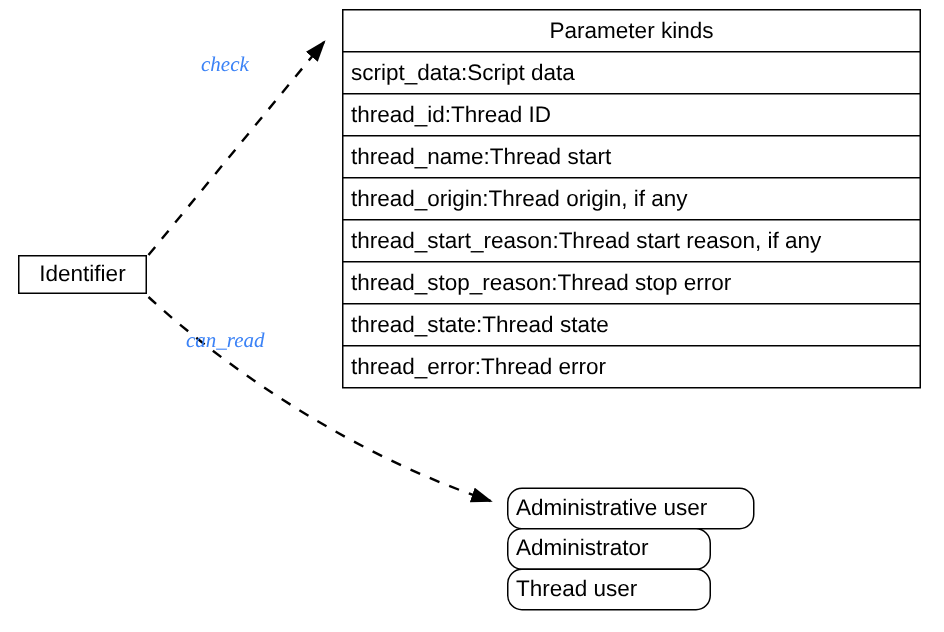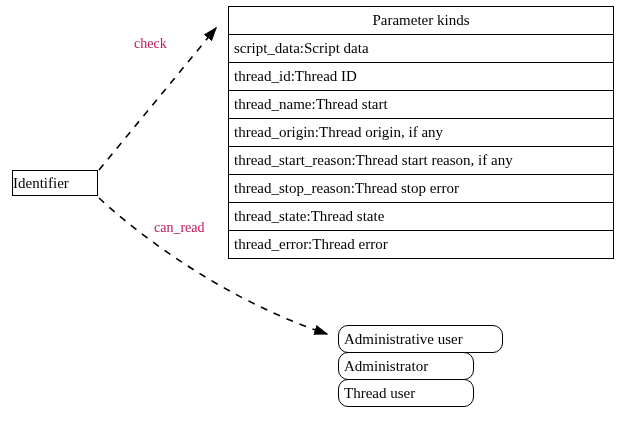--- a/index.html
+++ b/index.html
@@ -23,21 +23,20 @@
     top: 0;
     width: 629px;
     height: 421px;
     pointer-events: none;
   }
 
   
   .node {
     position: absolute;
     box-sizing: border-box;
-    font-family: Liberation Serif, serif;
   }
   .node-row {
     box-sizing: border-box;
     border: 1px solid #000000;
     background: #ffffff;
     height: 29px;
     line-height: 27px;
     font-size: 15px;
     color: #000000;
     white-space: nowrap;
@@ -78,39 +77,39 @@
 
   
   #node-identifier {
     left: 12px;
     top: 170px;
     width: 86px;
   }
   #node-identifier .node-row {
     height: 26px;
     line-height: 24px;
-    text-align: left;
+    text-align: center;
   }
 
   
   .edge-label {
     position: absolute;
     font-family: "Liberation Serif", serif;
     font-size: 14px;
-    color: #be185d;
+    color: #3b82f6;
     white-space: nowrap;
+    font-style: italic;
   }
   #edge-label-check {
     left: 134px;
     top: 36px;
   }
   #edge-label-can-read {
     left: 124px;
     top: 220px;
-    margin-left: 30px;
   }
 </style>
 </head>
 <body>
 
 <div id="canvas">
 
   <svg id="edge-layer" viewBox="0 0 629 421" xmlns="http://www.w3.org/2000/svg">
     <defs>
       <marker id="arrowhead" markerWidth="9" markerHeight="9" refX="8" refY="3.2" orient="auto" markerUnits="strokeWidth">

